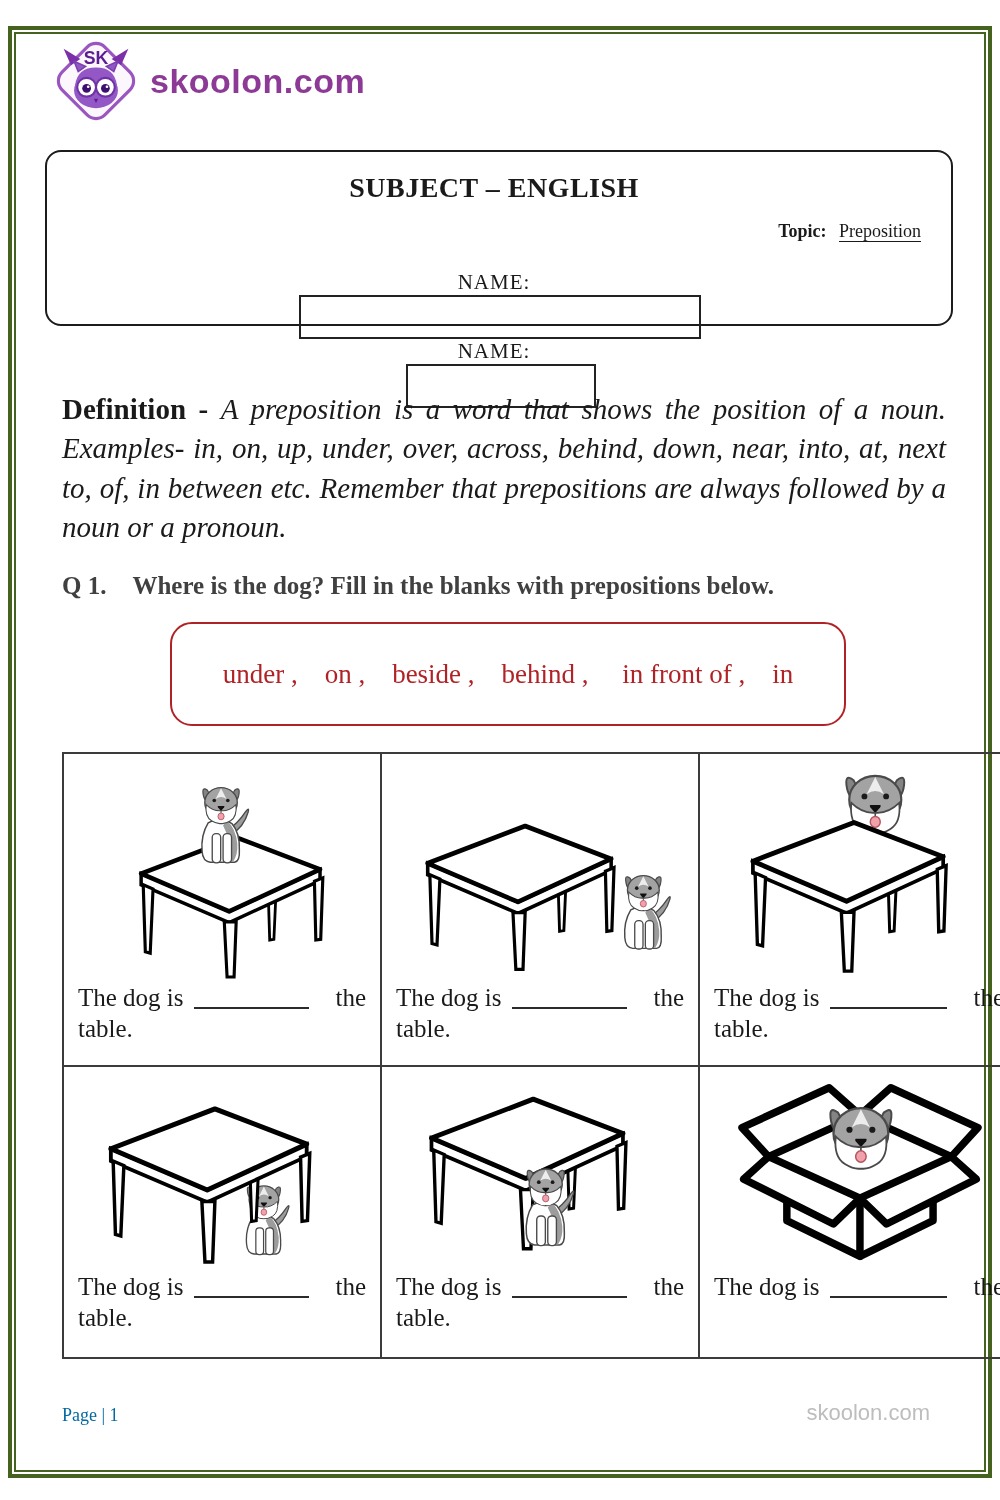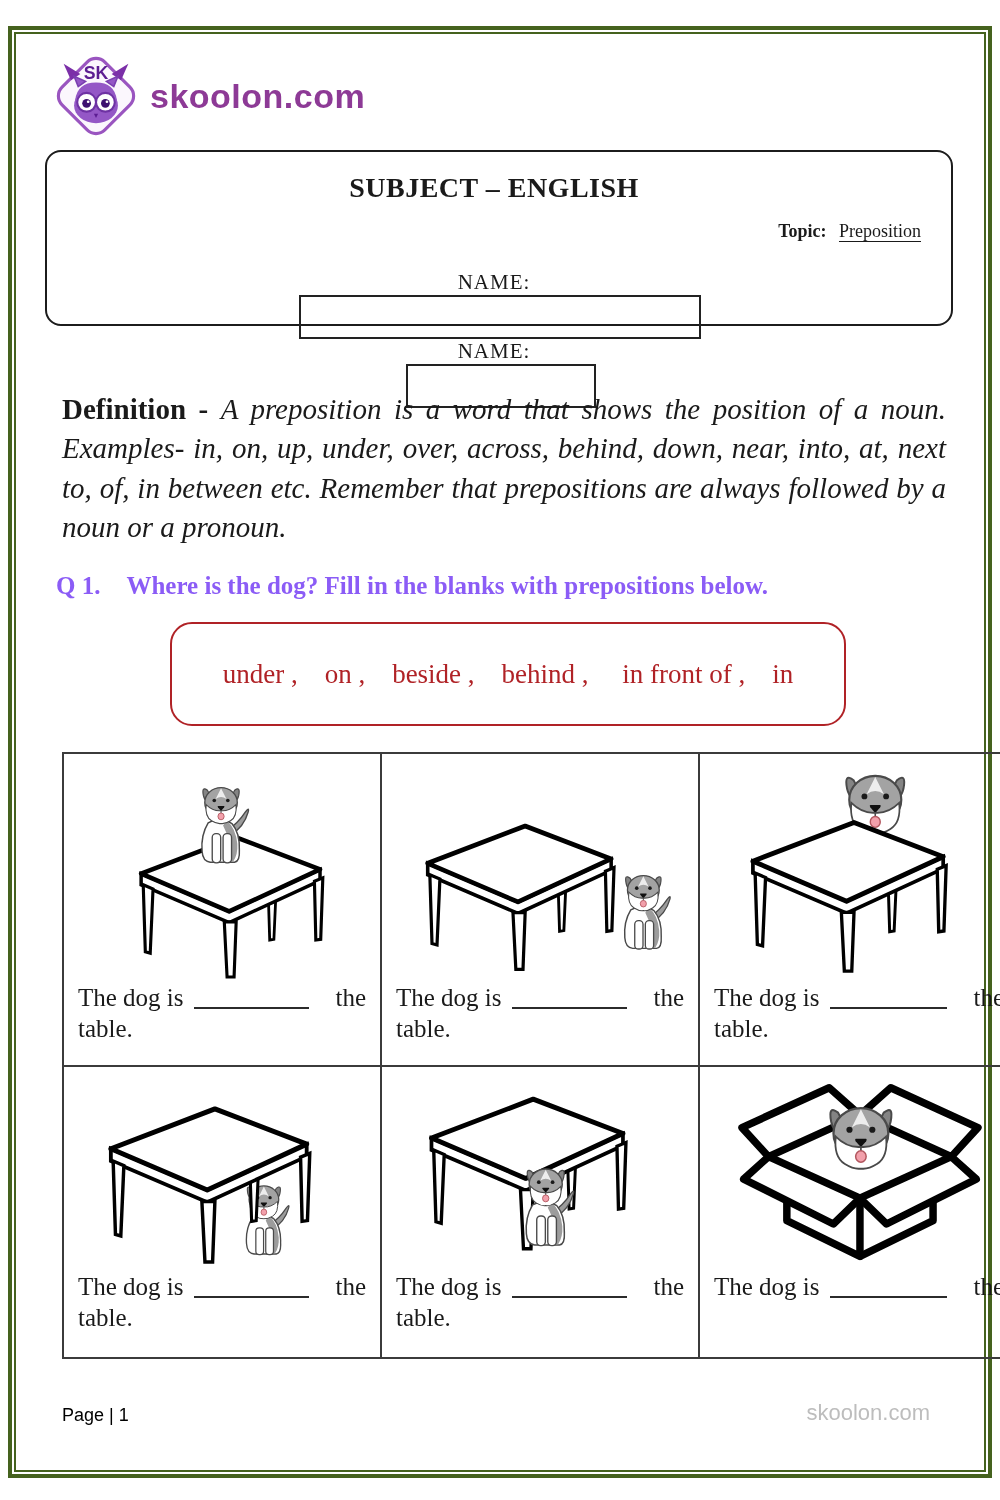--- a/index.html
+++ b/index.html
@@ -6,21 +6,21 @@
   body {
     width:1000px; height:1500px; position:relative; background:#ffffff;
     font-family:"Liberation Serif", serif; color:#1a1a1a; overflow:hidden;
   }
   
   .frame-outer { position:absolute; top:26px; bottom:22px; left:8px; right:8px;
     border:4px solid #45621e; pointer-events:none; }
   .frame-inner { position:absolute; inset:2px; border:2px solid #45621e; }
 
   
-  .logo { position:absolute; left:48px; top:48px; display:flex; align-items:center; }
+  .logo { position:absolute; left:48px; top:33px; display:flex; align-items:center; }
   .logo svg { width:96px; height:96px; display:block; }
   .logo-text { font-family:"Liberation Sans", sans-serif; font-weight:bold;
     font-size:34px; color:#8d3a96; margin-left:6px; letter-spacing:0.5px; }
 
   
   .header-box { position:absolute; left:45px; top:150px; width:908px; height:176px;
     border:2.5px solid #1c1c1c; border-radius:16px; box-sizing:border-box;
     padding:20px 30px 0 20px; }
   .subject-title { text-align:center; font-size:28px; font-weight:bold; letter-spacing:0.5px; }
   .topic-line { text-align:right; font-size:18px; margin-top:17px; }
@@ -32,22 +32,22 @@
   .date-box { width:186px; height:40px; border:2.5px solid #222; margin-left:14px; }
   .spacer { flex:1; }
 
   
   .definition { position:absolute; left:62px; top:390px; width:884px;
     font-size:29px; line-height:1.36; text-align:justify; }
   .definition .def-label { font-weight:bold; font-style:normal; }
   .definition .def-body { font-style:italic; }
 
   
-  .question { position:absolute; left:56px; top:572px; font-size:25px; font-weight:bold;
-    color:#8b5cf6; }
+  .question { position:absolute; left:62px; top:572px; font-size:25px; font-weight:bold;
+    color:#404040; }
   .question .q-label { margin-right:26px; }
 
   
   .word-bank { position:absolute; left:170px; top:622px; width:676px; height:104px;
     border:2.5px solid #b02226; border-radius:22px; box-sizing:border-box;
     display:flex; align-items:center; justify-content:center; }
   .word-bank span { font-size:27px; color:#b02226; white-space:pre; }
 
   
   .grid { position:absolute; left:62px; top:752px; width:958px;
@@ -59,21 +59,21 @@
   .cell.row2 { border-bottom:none; }
   .cell svg.scene { width:100%; height:222px; display:block; }
   .cell.row2 svg.scene { height:198px; }
   .caption { font-size:25px; line-height:1.24; }
   .cap-line1 { display:flex; align-items:baseline; }
   .blank { flex:1; border-bottom:2px solid #2b2b2b; align-self:stretch; max-width:160px;
     margin:0 26px 4px 10px; }
 
   
   .footer-page { position:absolute; left:62px; top:1405px;
-    font-family:Liberation Sans, sans-serif; font-size:18px; color:#000000; }
+    font-family:Liberation Serif, serif; font-size:18px; color:#0369a1; }
   .footer-brand { position:absolute; right:70px; top:1400px;
     font-family:"Liberation Sans", sans-serif; font-size:22px; color:#bdbdbd; }
 
   .defs-hidden { position:absolute; width:0; height:0; overflow:hidden; }
 </style>
 </head>
 <body>
 
 <svg class="defs-hidden" aria-hidden="true">
   <defs>

